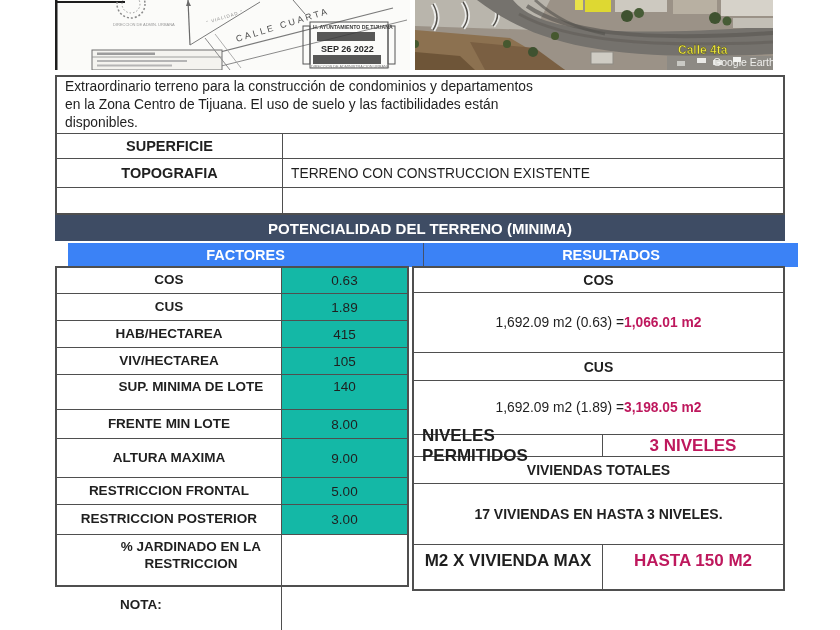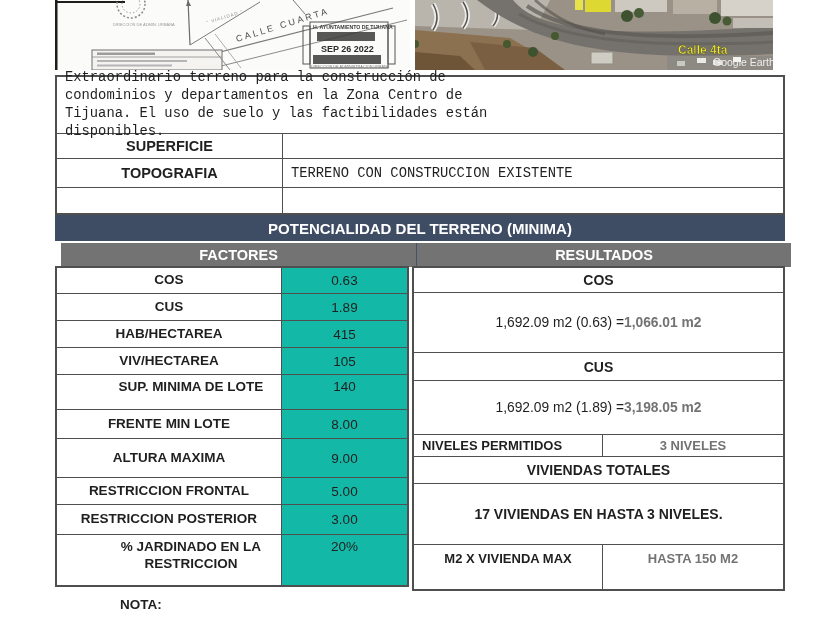--- a/index.html
+++ b/index.html
@@ -15,62 +15,62 @@
   .info-table{
     left:55px;top:75px;width:730px;border:2px solid #4f4f4f;box-sizing:border-box;background:#fff;
   }
   .info-row{display:flex;border-bottom:1px solid #4f4f4f;}
   .info-row:last-child{border-bottom:none;flex-direction:column;}
   .info-label{
     width:225px;flex:0 0 225px;border-right:1px solid #4f4f4f;
     display:flex;align-items:center;justify-content:center;text-align:center;
     font-weight:bold;font-size:14.5px;
   }
-  .info-value{flex:1;display:flex;align-items:center;padding:3px 8px;font-size:13.8px;font-family:Liberation Mono, monospace;}
+  .info-value{flex:1;display:flex;align-items:center;padding:3px 8px;font-size:13.8px;}
   .info-value.bold{font-weight:bold;}
   .info-value p{margin:0;max-width:470px;line-height:1.32;}
   
   .band{
     left:55px;top:215px;width:730px;height:26px;background:#3e4c64;color:#fff;
     display:flex;align-items:center;justify-content:center;
     font-weight:bold;font-size:15px;box-sizing:border-box;
   }
   .cols-header{
-    left:61px;top:241px;width:730px;height:26px;background:#737373;color:#fff;
+    left:68px;top:241px;width:730px;height:26px;background:#3b82f6;color:#fff;
     display:flex;font-weight:bold;font-size:14.5px;box-sizing:border-box;
     border-top:2px solid #fff;
   }
   .cols-header .col-f{width:356px;flex:0 0 356px;display:flex;align-items:center;justify-content:center;border-right:1px solid #44516b;box-sizing:border-box;}
   .cols-header .col-r{flex:1;display:flex;align-items:center;justify-content:center;}
   
   .factors{
     left:55px;top:266px;width:354px;border:2px solid #4f4f4f;box-sizing:border-box;background:#fff;
   }
   .f-row{display:flex;border-bottom:1px solid #4f4f4f;box-sizing:border-box;}
-  .f-row:last-child{border-bottom:none;}
+  .f-row:last-child{border-bottom:none;flex-direction:column;}
   .f-label{
     width:225px;flex:0 0 225px;border-right:1px solid #4f4f4f;box-sizing:border-box;
     display:flex;align-items:center;justify-content:center;text-align:center;
     font-weight:bold;font-size:13.5px;line-height:1.25;
   }
   .f-value{
     flex:1;background:#14b8a6;display:flex;align-items:center;justify-content:center;
     font-size:13.5px;box-sizing:border-box;
   }
   .f-row.top-align .f-label{align-items:flex-start;padding-top:4px;padding-left:44px;}
   .f-row.top-align .f-value{align-items:flex-start;padding-top:4px;}
   
   .results{
     left:412px;top:266px;width:373px;border:2px solid #4f4f4f;box-sizing:border-box;background:#fff;
   }
-  .r-row{display:flex;border-bottom:1px solid #4f4f4f;box-sizing:border-box;align-items:center;justify-content:center;font-size:13px;}
+  .r-row{display:flex;border-bottom:1px solid #4f4f4f;box-sizing:border-box;align-items:center;justify-content:center;font-size:17px;}
   .r-row:last-child{border-bottom:none;}
   .r-head{font-weight:bold;font-size:14px;}
   .r-formula{font-size:13.8px;}
-  .green{color:#737373;font-weight:bold;}
+  .green{color:#be185d;font-weight:bold;}
   .r-split{justify-content:flex-start;padding:0;}
   .r-split .cell-l{width:189px;flex:0 0 189px;border-right:1px solid #4f4f4f;box-sizing:border-box;display:flex;align-items:center;font-weight:bold;padding-left:8px;height:100%;}
   .r-split .cell-r{flex:1;display:flex;align-items:center;justify-content:center;height:100%;}
   .r-row.top-align{align-items:flex-start;}
   .r-split.top-align .cell-l,.r-split.top-align .cell-r{align-items:flex-start;padding-top:6px;}
   .nota{left:120px;top:597px;font-weight:bold;font-size:13.5px;}
   svg text{font-family:"Liberation Sans", sans-serif;}
 </style>
 </head>
 <body>

